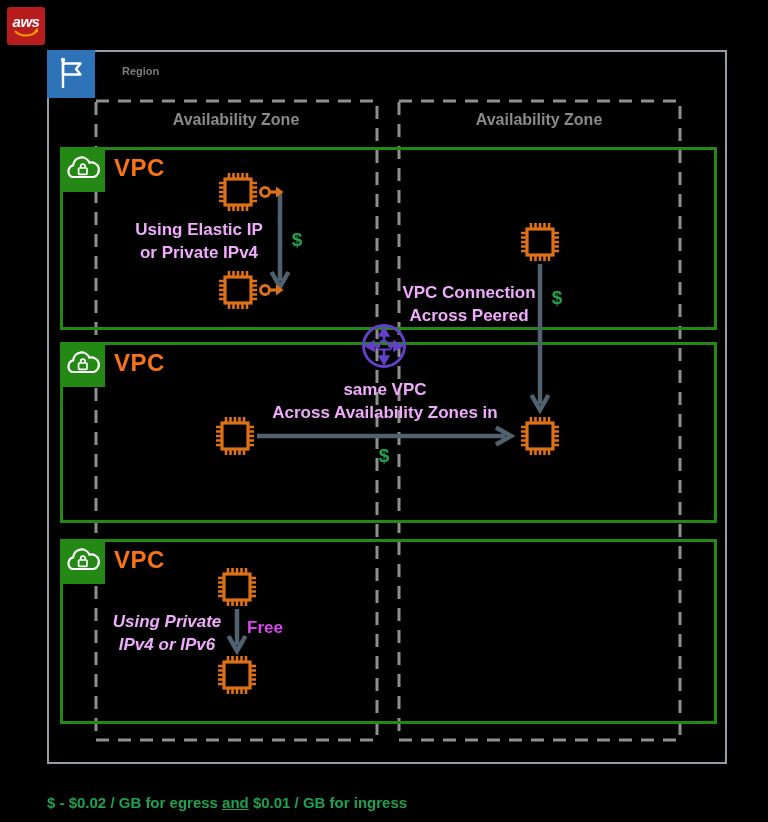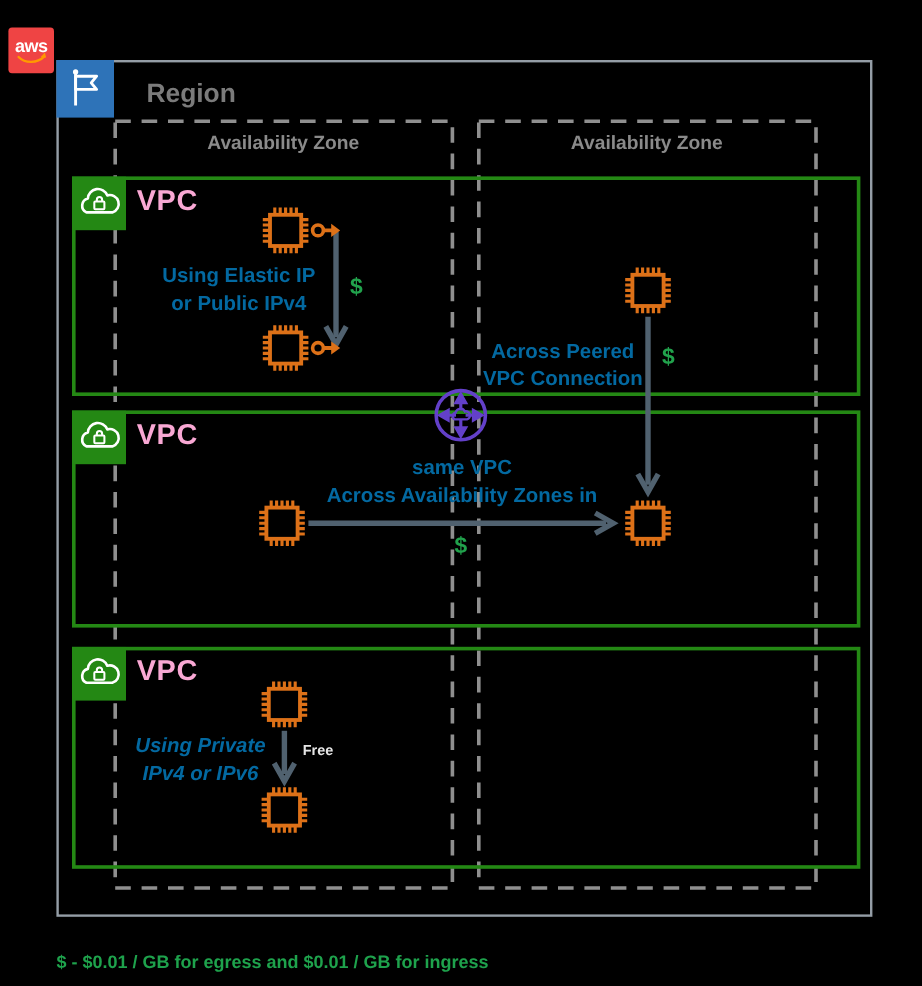--- a/index.html
+++ b/index.html
@@ -1,38 +1,38 @@
 <!DOCTYPE html>
 <html><head>
 <meta charset="utf-8">
 <style>
   html,body{margin:0;padding:0;background:#000;}
   body{width:768px;height:822px;position:relative;overflow:hidden;
        font-family:"Liberation Sans",sans-serif;}
   .abs{position:absolute;}
   
-  .aws-logo{left:7px;top:23px;width:38px;height:38px;background:#ef4444;border-radius:3px;}
+  .aws-logo{left:7px;top:7px;width:38px;height:38px;background:#b91c1c;border-radius:3px;font-style:italic;}
   
   .region-box{left:47px;top:50px;width:680px;height:714px;border:2px solid #949DA6;box-sizing:border-box;}
   .region-flag{left:47px;top:50px;width:48px;height:48px;background:#2E73B8;}
-  .region-label{left:122px;top:65px;color:#7B7B7B;font-size:22px;font-weight:bold;}
+  .region-label{left:122px;top:65px;color:#7B7B7B;font-size:11px;font-weight:bold;}
   
   .az-label{top:111px;transform:translateX(-50%);color:#8A8A8A;font-size:16px;font-weight:bold;white-space:nowrap;}
   
   .vpc-box{left:60px;width:657px;border:3px solid #248814;box-sizing:border-box;}
   .vpc-icon{left:60px;width:45px;height:45px;}
-  .vpc-label{left:114px;color:#f9a8d4;font-size:24px;font-weight:bold;letter-spacing:0.5px;}
+  .vpc-label{left:114px;color:#f97316;font-size:24px;font-weight:bold;letter-spacing:0.5px;}
   
   .chip{width:40px;height:40px;}
   
-  .note{transform:translateX(-50%);text-align:center;color:#0369a1;font-size:17px;font-weight:bold;line-height:23px;white-space:nowrap;}
+  .note{transform:translateX(-50%);text-align:center;color:#f0abfc;font-size:17px;font-weight:bold;line-height:23px;white-space:nowrap;}
   .dollar{transform:translateX(-50%);color:#21A24C;font-size:19px;font-weight:bold;}
-  .free-label{transform:translateX(-50%);color:#e5e5e5;font-size:12px;font-weight:bold;}
+  .free-label{transform:translateX(-50%);color:#d946ef;font-size:17px;font-weight:bold;}
   .footnote{left:47px;top:794px;color:#1EA24C;font-size:15px;font-weight:bold;white-space:pre;}
-  .footnote .und{}
+  .footnote .und{text-decoration:underline;}
   svg{display:block;}
   .layer{left:0;top:0;pointer-events:none;}
 </style>
 </head>
 <body>
 
 <svg class="abs layer" width="768" height="822">
   <rect x="96" y="101" width="281" height="639" fill="none" stroke="#8F8F8F" stroke-width="3" stroke-dasharray="13 9"></rect>
   <rect x="399" y="101" width="281" height="639" fill="none" stroke="#8F8F8F" stroke-width="3" stroke-dasharray="13 9"></rect>
 </svg>
@@ -205,27 +205,27 @@
       <path d="M13.5,20 L13.5,28 L6.5,24 Z"></path>
       <line x1="28" y1="24" x2="35" y2="24"></line>
       <path d="M34.5,20 L34.5,28 L41.5,24 Z"></path>
     </g>
     <path d="M19,27.5 A3,3 0 0 1 19.6,21.9 A4.2,4.2 0 0 1 27.4,20.9 A2.9,2.9 0 1 1 29.2,27.5 Z" fill="none" stroke="#6340C9" stroke-width="2"></path>
   </svg>
 </div>
 
 <div class="abs note" style="left:199px;top:218px;">
   <div>Using Elastic IP</div>
-  <div>or Public IPv4</div>
+  <div>or Private IPv4</div>
 </div>
 <div class="abs dollar" style="left:297px;top:229px;">$</div>
 
 <div class="abs note" style="left:469px;top:281px;">
+  <div>VPC Connection</div>
   <div>Across Peered</div>
-  <div>VPC Connection</div>
 </div>
 <div class="abs dollar" style="left:557px;top:287px;">$</div>
 
 <div class="abs note" style="left:385px;top:378px;">
   <div>same VPC</div>
   <div>Across Availability Zones in</div>
 </div>
 <div class="abs dollar" style="left:384px;top:445px;">$</div>
 
 <div class="abs note" style="left:167px;top:610px;font-style:italic;">
@@ -235,13 +235,13 @@
 <div class="abs free-label" style="left:265px;top:618px;">Free</div>
 
 <div class="abs aws-logo">
   <svg width="38" height="38" viewBox="0 0 38 38">
     <text x="19" y="20" text-anchor="middle" font-family="Liberation Sans, sans-serif" font-size="15" font-weight="bold" fill="#ffffff" letter-spacing="-0.5">aws</text>
     <path d="M8.5,24.5 C14,30 24,30 30,24" fill="none" stroke="#FF9900" stroke-width="2" stroke-linecap="round"></path>
     <path d="M30.5,20.8 L31.3,25.2 L26.9,24.6 Z" fill="#FF9900"></path>
   </svg>
 </div>
 
-<div class="abs footnote"><span>$ - $0.01 / GB for egress </span><span class="und">and</span><span> $0.01 / GB for ingress</span></div>
+<div class="abs footnote"><span>$ - $0.02 / GB for egress </span><span class="und">and</span><span> $0.01 / GB for ingress</span></div>
 
 </body></html>

